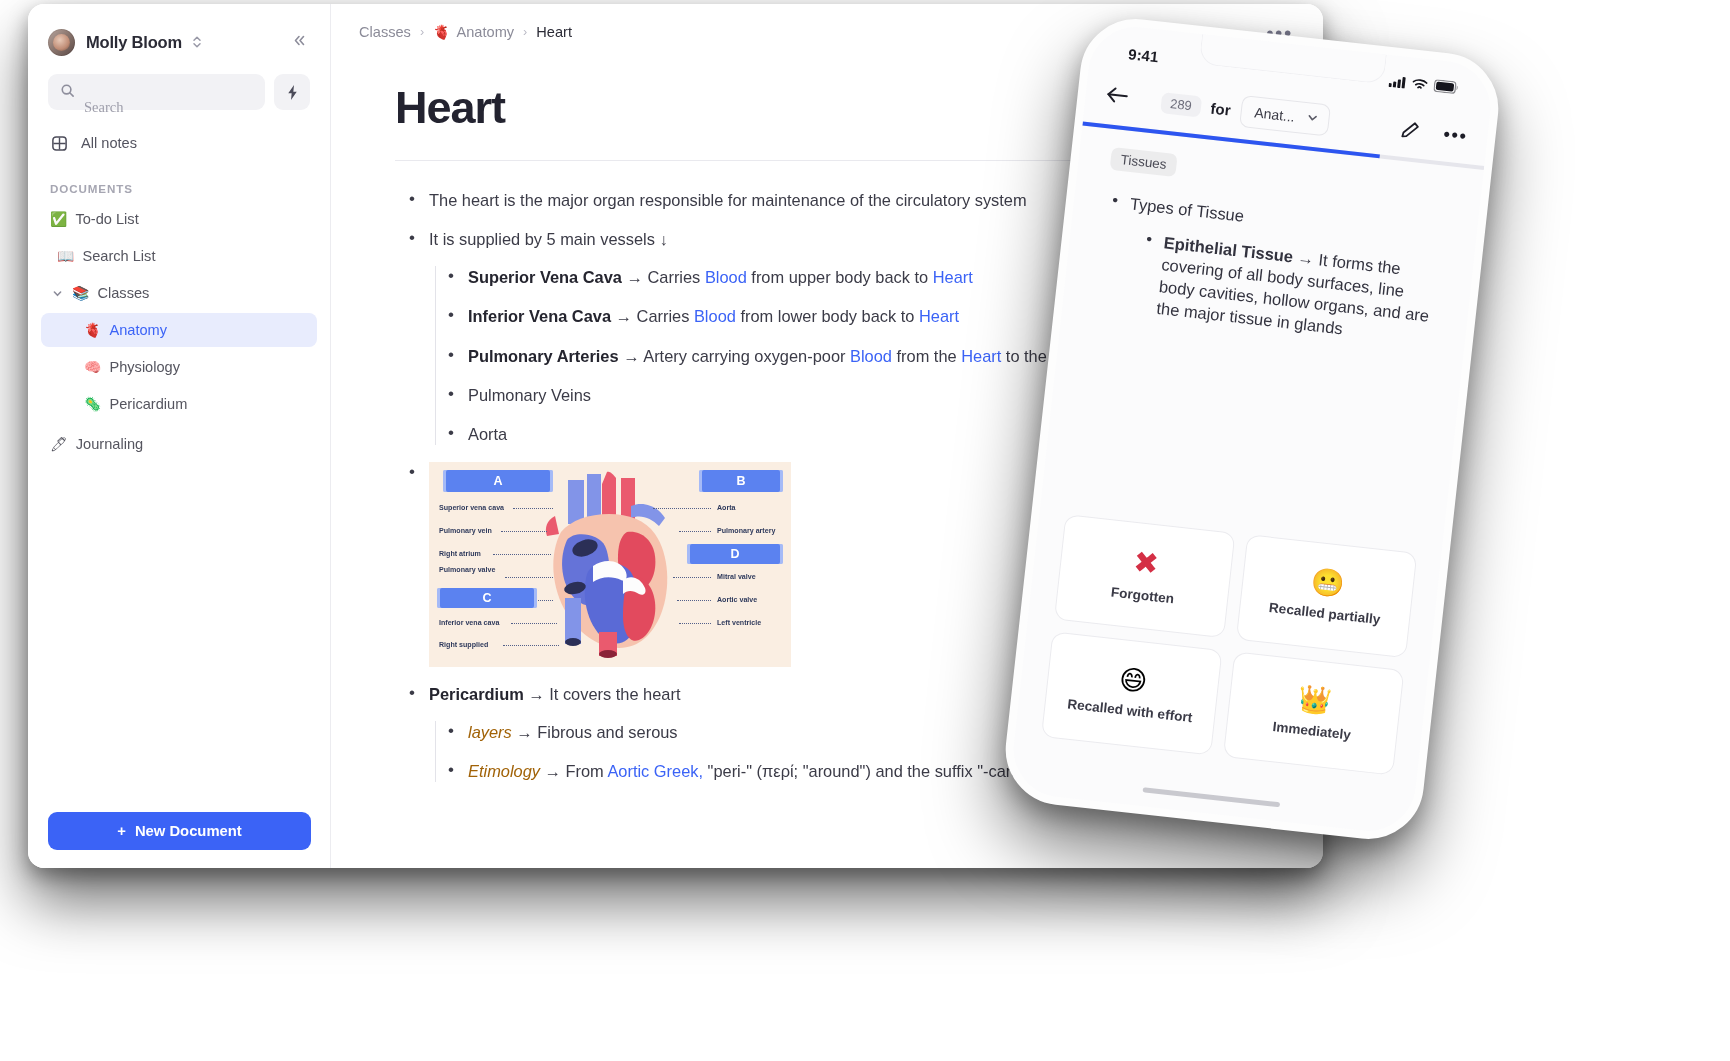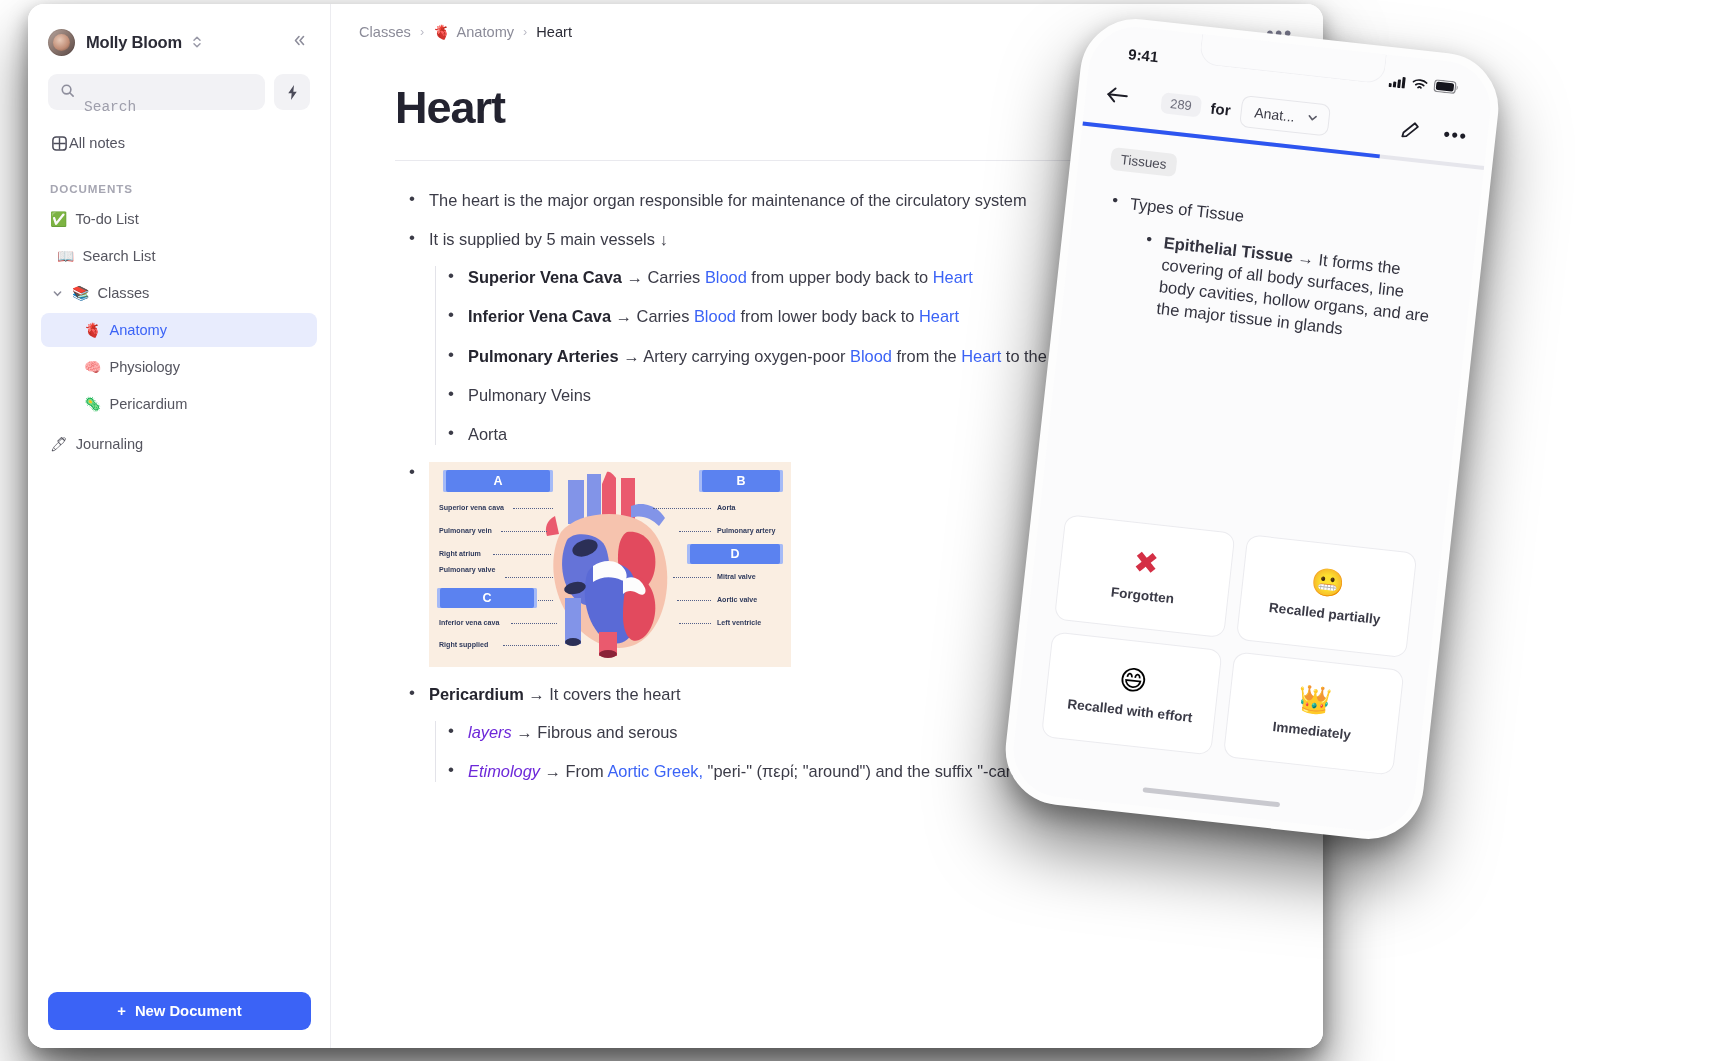--- a/index.html
+++ b/index.html
@@ -7,21 +7,21 @@
     width: 1730px; height: 1061px;
     background: #ffffff;
     font-family: "Liberation Sans", sans-serif;
     overflow: hidden;
   }
   #stage { position: relative; width: 1730px; height: 1061px; }
 
   
   .app-window {
     position: absolute; left: 28px; top: 4px;
-    width: 1295px; height: 1044px;
+    width: 1295px; height: 864px;
     background: #ffffff;
     border-radius: 16px;
     box-shadow: 0 34px 60px rgba(0,0,0,0.55), 0 8px 20px rgba(0,0,0,0.35);
     overflow: hidden;
     display: flex;
   }
 
   
   .sidebar {
     width: 303px; height: 100%;
@@ -63,32 +63,32 @@
   .sb-search-row {
     display: flex; gap: 9px; padding: 14px 20px 0 20px;
   }
   .search-box {
     flex: 1; height: 36px; background: #f2f2f5; border-radius: 9px;
     display: flex; align-items: center; padding: 0 12px; gap: 9px;
   }
   .search-box input {
     border: none; outline: none; background: transparent;
     font-size: 14.5px; color: #b91c1c; width: 100%;
-    font-family: Liberation Mono, monospace;
+    font-family: Liberation Serif, serif;
     margin-top: 30px;
   }
   .search-box input::placeholder { color: #9e9eab; }
   .bolt-btn {
     width: 36px; height: 36px; background: #f2f2f5; border-radius: 9px;
     display: flex; align-items: center; justify-content: center; cursor: pointer;
   }
 
   .sb-nav { padding: 16px 13px 0 13px; }
   .nav-item {
-    display: flex; align-items: center; 
+    display: flex; align-items: center; gap: 12px;
     height: 34px; padding: 0 9px; border-radius: 8px;
     color: #53535f; font-size: 14.6px; cursor: pointer;
   }
   .nav-item .ico { width: 19px; height: 19px; display:flex; align-items:center; justify-content:center; flex:0 0 19px;}
   .badge {
     margin-left: auto; background: #f0f0f3; color: #7c7c89;
     font-size: 12.2px; border-radius: 6px; padding: 2px 7px;
   }
 
   .sec-label {
@@ -144,21 +144,21 @@
   .nest {
     list-style: none; margin-top: 16px; margin-left: 6px;
     border-left: 1.6px solid #e3e3e9; padding-left: 0;
   }
   .nest > li { position: relative; padding-left: 32px; margin-bottom: 17px; line-height: 1.35; }
   .nest > li::before {
     content: "•"; position: absolute; left: 12px; top: -1px; color: #3b3b47; font-size: 17px;
   }
   .nest > li:last-child { margin-bottom: 2px; }
   b.term { font-weight: 700; color: #25252f; }
-  i.term { font-style: italic; color: #6d28d9; }
+  i.term { font-style: italic; color: #a16207; }
   a.lnk { color: #3b63f6; text-decoration: none; cursor: pointer; }
   li.img-li::before { content: "•"; }
   li.img-li { padding-left: 34px; margin-bottom: 16px !important; }
 
   
   .diagram {
     width: 362px; height: 205px; background: #faeee2;
     position: relative; overflow: hidden; margin-top: 4px;
     font-family: "Liberation Sans", sans-serif;
   }

